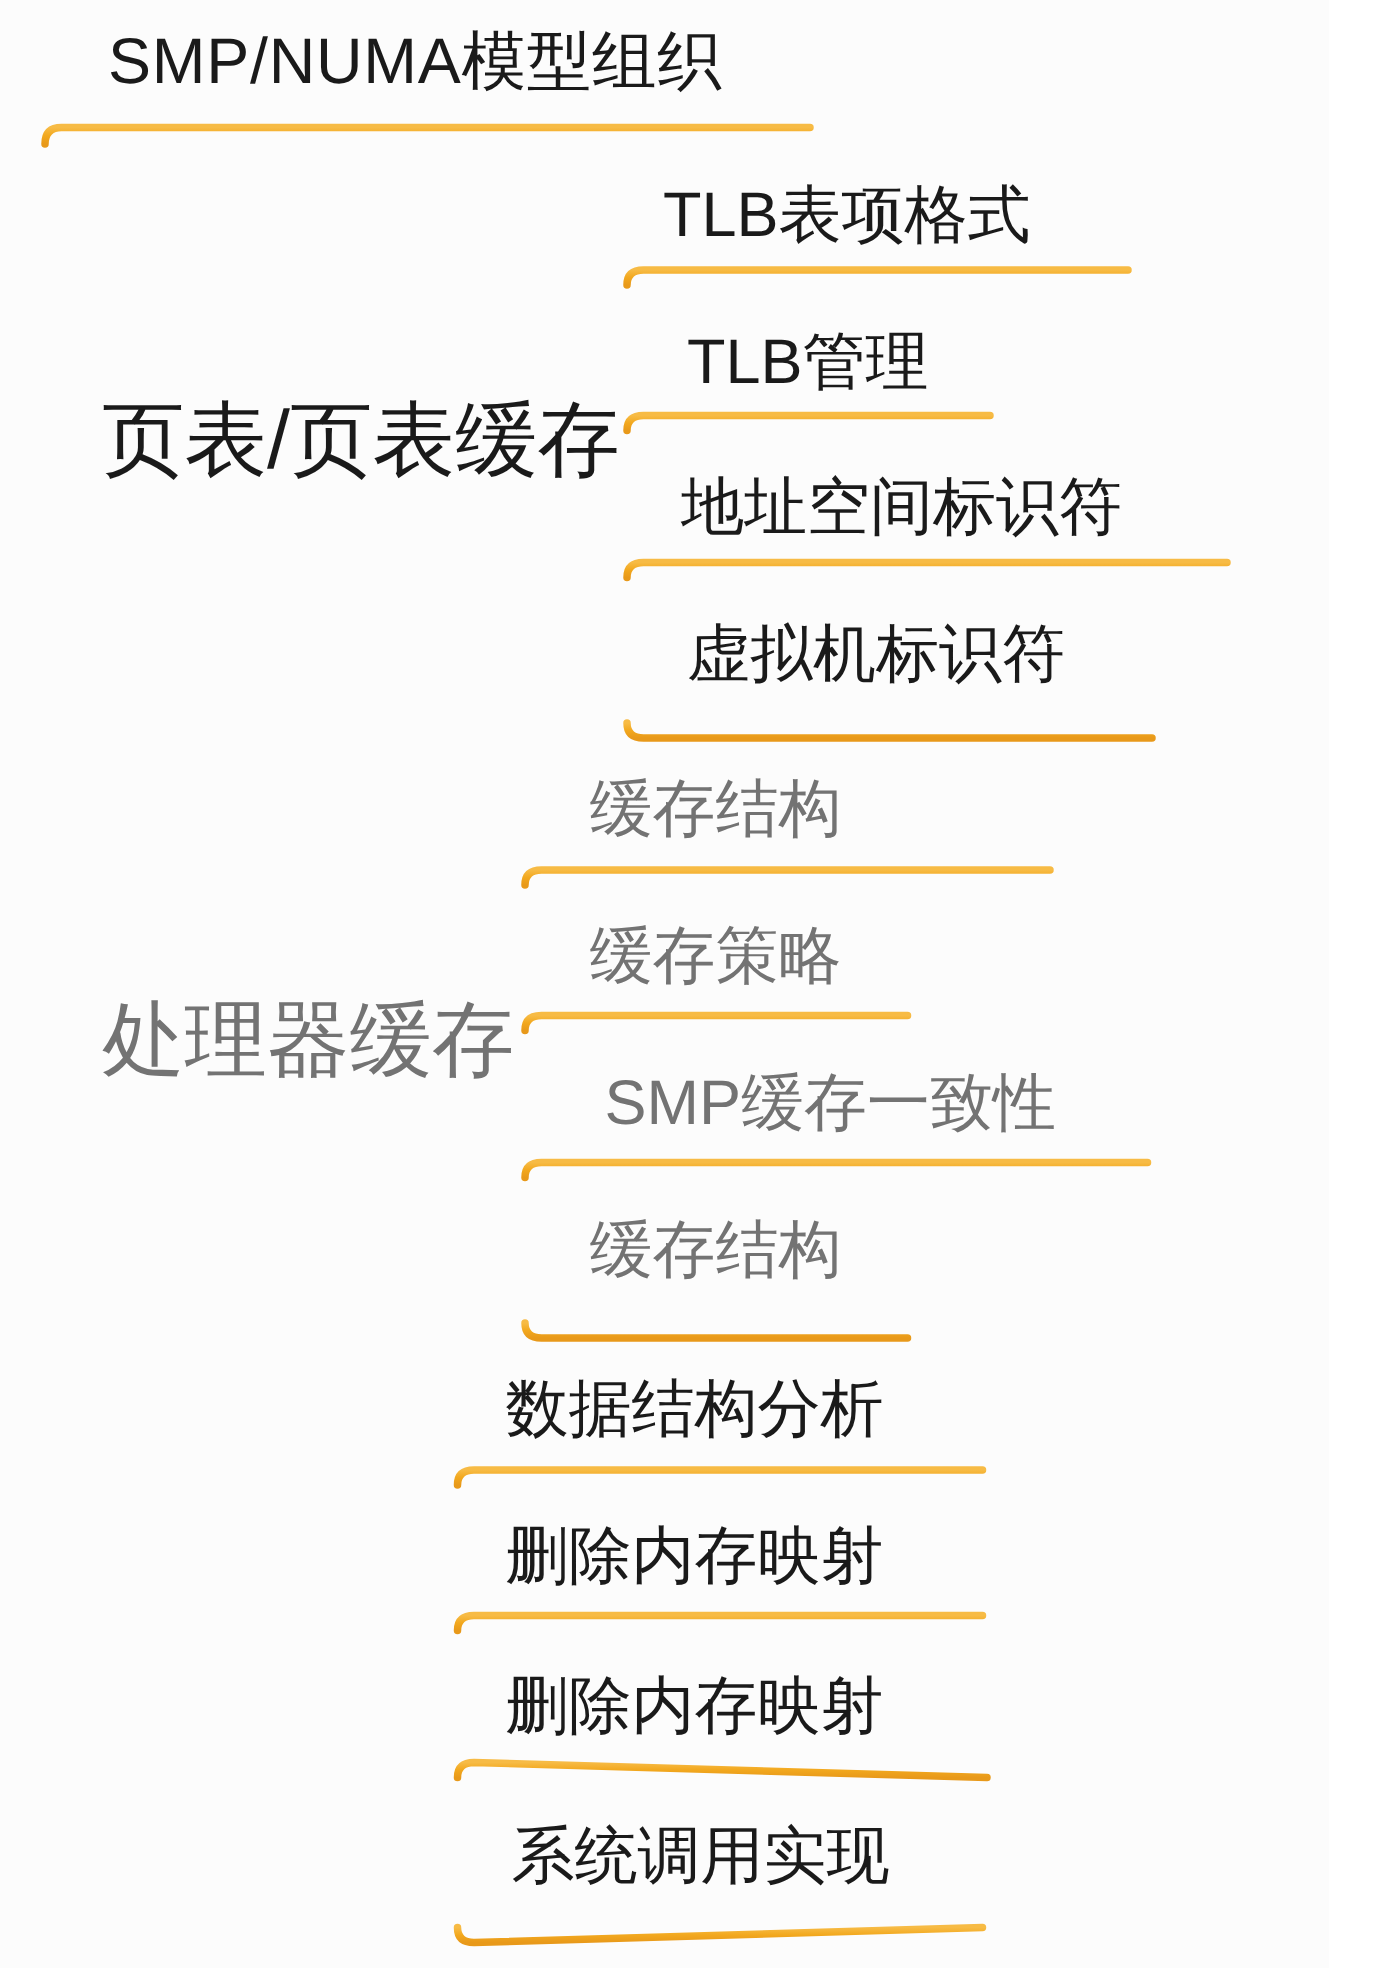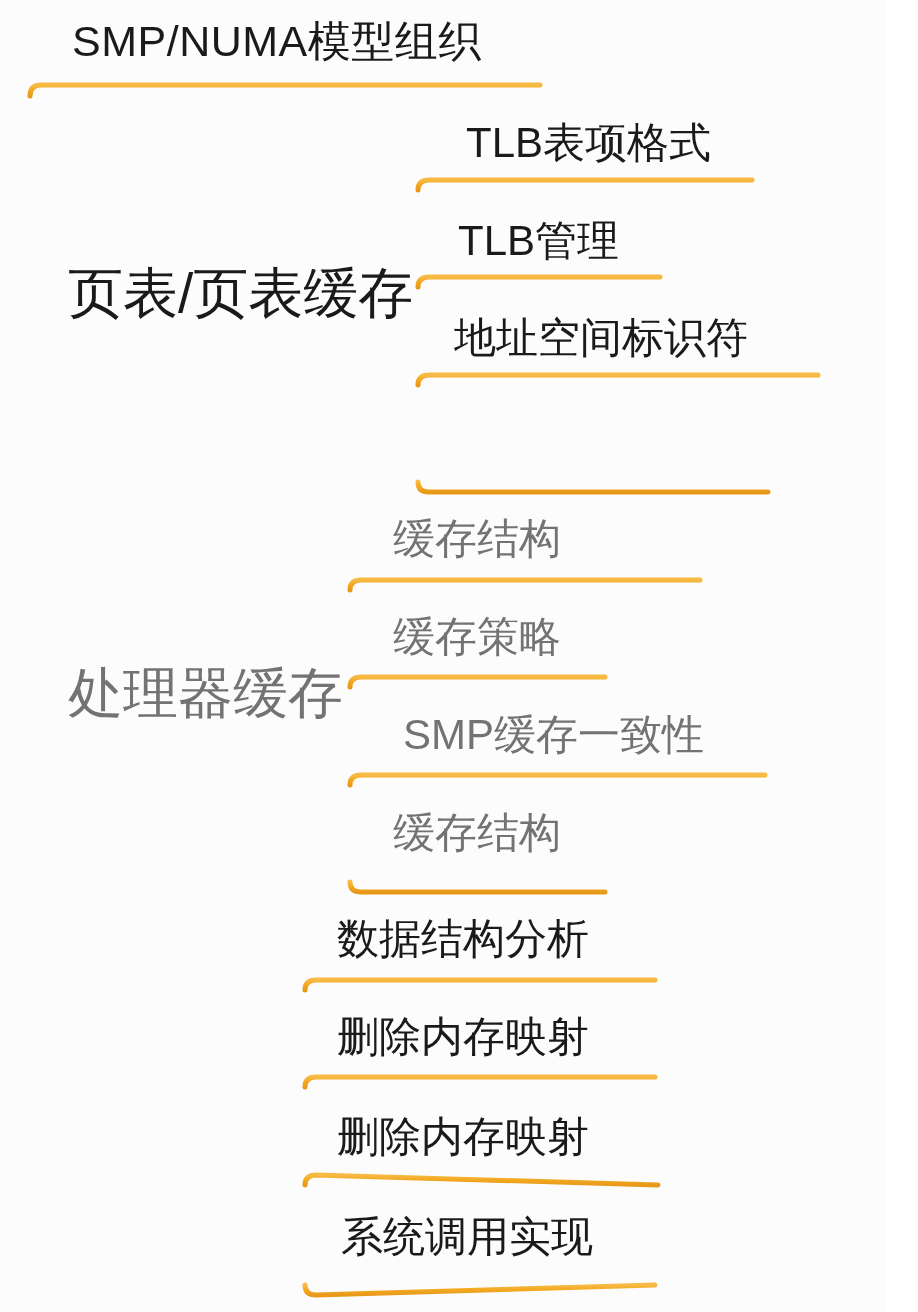--- a/index.html
+++ b/index.html
@@ -93,26 +93,27 @@
       <path d="M 305 1087 Q 305 1077 316 1077 L 655 1077"></path>
       <path d="M 305 1185 Q 305 1175 316 1175 L 658 1185"></path>
       <path d="M 305 1285 Q 305 1295 316 1295 L 655 1285"></path>
     </g>
   </svg>
 
   <div class="node root-title">SMP/NUMA模型组织</div>
 
   <div class="node lvl2" style="left:68px; top:266px;">页表/页表缓存</div>
 
-  <div class="node leaf" style="left:466px; top:122px;">TLB表项格式</div>
+  <div class="node leaf" style="left:442px; top:122px;">TLB表项格式</div>
 
   <div class="node leaf" style="left:458px; top:220px;">TLB管理</div>
 
   <div class="node leaf" style="left:454px; top:317px;">地址空间标识符</div>
 
+  <div class="node leaf" style="left:458px; top:415px;">虚拟机标识符</div>
 
   <div class="node lvl2 red" style="left:68px; top:666px;">处理器缓存</div>
 
   <div class="node leaf red" style="left:393px; top:518px;">缓存结构</div>
 
   <div class="node leaf red" style="left:393px; top:616px;">缓存策略</div>
 
   <div class="node leaf red" style="left:403px; top:714px;">SMP缓存一致性</div>
 
   <div class="node leaf red" style="left:393px; top:812px;">缓存结构</div>

